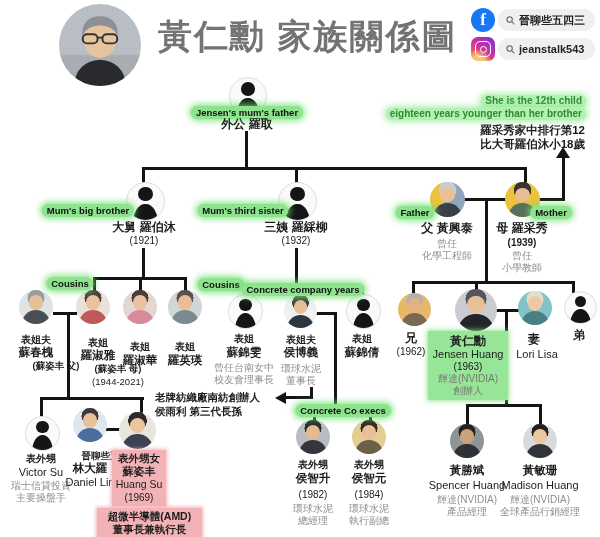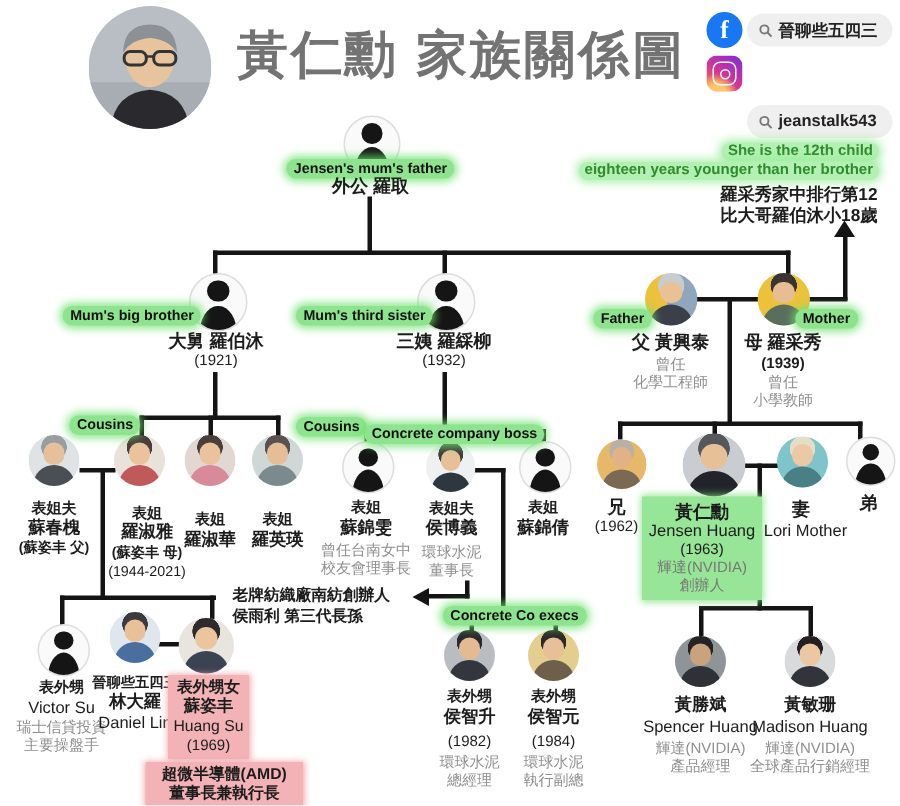--- a/index.html
+++ b/index.html
@@ -18,21 +18,21 @@
   .ph{position:absolute;border-radius:50%;overflow:hidden;z-index:2;
       background:radial-gradient(circle at 50% 24%, var(--hair,transparent) 0 27%, transparent 28%), var(--bg,#ddd);}
   .ph::before{content:"";position:absolute;left:29%;top:16%;width:42%;height:42%;border-radius:50%;background:var(--face,#e8c09a);}
   .ph::after{content:"";position:absolute;left:8%;top:60%;width:84%;height:52%;border-radius:50% 50% 0 0/80% 80% 0 0;background:var(--top,#555);}
   
   .t{position:absolute;transform:translateX(-50%);white-space:nowrap;font-size:10px;line-height:12px;z-index:3;}
   .b{font-weight:bold;}
   .n{font-size:11.5px;font-weight:bold;}
   .big{font-size:12px;font-weight:bold;}
   .gy{color:#8f8f8f;}
-  .sm{font-size:9.5px;}
+  .sm{font-size:9.5px;margin-left:20px;}
   .ra{transform:none;text-align:right;}
   .la{transform:none;text-align:right;}
   .tag{position:absolute;transform:translateX(-50%);white-space:nowrap;z-index:3;
     font-size:9.5px;font-weight:bold;color:#111;background:#8ee48e;border-radius:7px;
     padding:0 5px;line-height:13px;box-shadow:0 0 6px 2px rgba(110,225,110,.8);}
   .gtxt{position:absolute;white-space:nowrap;z-index:3;font-size:10px;font-weight:bold;color:#2e8b2e;
     background:#b4f0b4;border-radius:7px;padding:0 4px;line-height:12px;box-shadow:0 0 6px 2px rgba(140,235,140,.7);}
   .greenbox{position:absolute;z-index:2;background:#97e597;box-shadow:0 0 5px 1px rgba(130,225,130,.85);
     display:flex;flex-direction:column;align-items:center;text-align:center;padding:3px 1px;}
   .greenbox .l1{font-size:12px;font-weight:bold;line-height:14px;}
@@ -76,21 +76,21 @@
 
   <div class="fb" style="left:471px;top:8px;">f</div>
   <div class="pill" style="left:498px;top:9px;">
     <svg width="9" height="9" viewBox="0 0 10 10">
         <circle cx="4" cy="4" r="3" fill="none" stroke="#777" stroke-width="1.4"></circle>
         <line x1="6.3" y1="6.3" x2="9.3" y2="9.3" stroke="#777" stroke-width="1.4"></line>
       </svg>
     <span>晉聊些五四三</span>
   </div>
   <div class="ig" style="left:471px;top:37px;"></div>
-  <div class="pill" style="left:498px;top:38px;margin-top:32px;">
+  <div class="pill" style="left:498px;top:38px;">
     <svg width="9" height="9" viewBox="0 0 10 10">
         <circle cx="4" cy="4" r="3" fill="none" stroke="#777" stroke-width="1.4"></circle>
         <line x1="6.3" y1="6.3" x2="9.3" y2="9.3" stroke="#777" stroke-width="1.4"></line>
       </svg>
     <span>jeanstalk543</span>
   </div>
 
   <div class="vl" style="left:245px;top:131px;height:37px"></div>
   <div class="hl" style="left:142px;top:167px;width:385px"></div>
   <div class="vl" style="left:142px;top:167px;height:16px"></div>
@@ -158,21 +158,21 @@
   <div class="ph" style="left:450px;top:424px;width:34px;height:34px;--bg:#8f9498;--hair:#262224;--face:#caa27e;--top:#2e3136"></div>
   <div class="ph" style="left:523px;top:424px;width:34px;height:34px;--bg:#d8dadc;--hair:#241f20;--face:#ecc8a2;--top:#31343a"></div>
 
   <div class="tag" style="left:247px;top:106px">Jensen's mum's father</div>
   <div class="tag" style="left:88px;top:204px">Mum's big brother</div>
   <div class="tag" style="left:243px;top:204px">Mum's third sister</div>
   <div class="tag" style="left:415px;top:206px">Father</div>
   <div class="tag" style="left:551px;top:206px">Mother</div>
   <div class="tag" style="left:70px;top:277px">Cousins</div>
   <div class="tag" style="left:221px;top:278px">Cousins</div>
-  <div class="tag" style="left:303px;top:283px">Concrete company boss</div>
+  <div class="tag" style="left:303px;top:283px">Concrete company years</div>
   <div class="tag" style="left:343px;top:404px">Concrete Co execs</div>
 
   <div class="gtxt" style="right:14px;top:95px">She is the 12th child</div>
   <div class="gtxt" style="right:14px;top:108px">eighteen years younger than her brother</div>
   <div class="t b ra" style="right:15px;top:124px;font-size:11.5px">羅采秀家中排行第12</div>
   <div class="t b ra" style="right:15px;top:138px;font-size:11.5px">比大哥羅伯沐小18歲</div>
 
   <div class="t big" style="left:247px;top:118px">外公 羅取</div>
   <div class="t big" style="left:144px;top:221px">大舅 羅伯沐</div>
   <div class="t" style="left:144px;top:235px">(1921)</div>
@@ -214,21 +214,21 @@
   <div class="t big" style="left:411px;top:332px">兄</div>
   <div class="t" style="left:411px;top:346px">(1962)</div>
   <div class="greenbox" style="left:428px;top:331px;width:78px">
     <div class="l1">黃仁勳</div>
     <div class="l2">Jensen Huang</div>
     <div class="l3">(1963)</div>
     <div class="l4">輝達(NVIDIA)</div>
     <div class="l4">創辦人</div>
   </div>
   <div class="t big" style="left:534px;top:333px">妻</div>
-  <div class="t" style="left:537px;top:348px;font-size:11px">Lori Mother</div>
+  <div class="t" style="left:537px;top:348px;font-size:11px">Lori Lisa</div>
   <div class="t big" style="left:579px;top:329px">弟</div>
 
   <div class="t b" style="left:41px;top:453px">表外甥</div>
   <div class="t" style="left:41px;top:466px;font-size:11px">Victor Su</div>
   <div class="t gy" style="left:41px;top:480px">瑞士信貸投資</div>
   <div class="t gy" style="left:41px;top:492px">主要操盤手</div>
   <div class="t b sm" style="left:90px;top:450px">晉聊些五四三</div>
   <div class="t n" style="left:90px;top:462px">林大羅</div>
   <div class="t" style="left:90px;top:476px;font-size:11px">Daniel Lin</div>
   <div class="pinkbox" style="left:112px;top:450px;width:52px">

